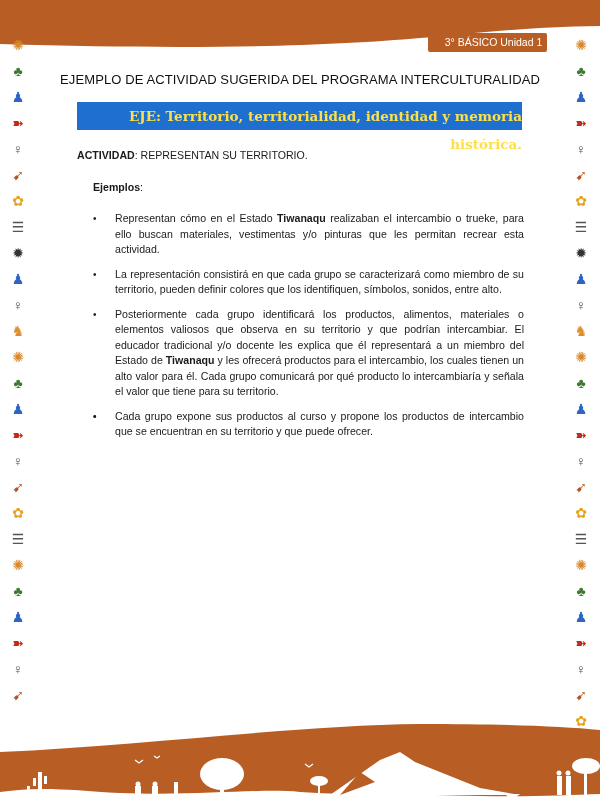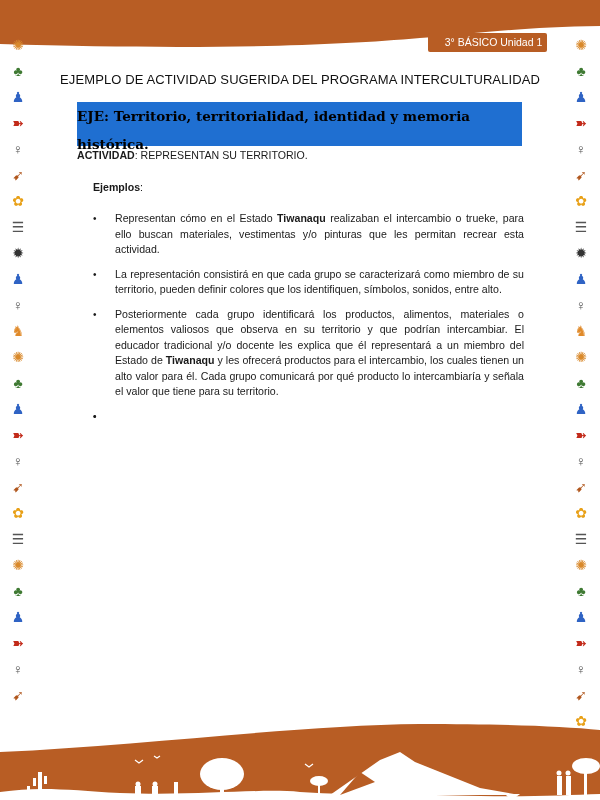--- a/index.html
+++ b/index.html
@@ -22,22 +22,22 @@
     .side-col.right { left: 566px; }
     .side-icon {
       width: 30px; height: 26px; display: flex; align-items: center; justify-content: center;
       font-size: 14px; line-height: 1;
     }
     .page-heading {
       position: absolute; left: 0; top: 72px; width: 600px; text-align: center;
       font-size: 13px; letter-spacing: 0.1px; color: #111;
     }
     .eje-banner {
-      position: absolute; left: 77px; top: 102px; width: 445px; height: 44px;
-      background: #1f6fd1; color: #000000; text-align: left;
+      position: absolute; left: 77px; top: 102px; width: 445px; height: 28px;
+      background: #1f6fd1; color: #fde047; text-align: right;
       font-family: "DejaVu Serif", "Liberation Serif", serif; font-weight: bold;
       font-size: 13.5px; line-height: 28px;
     }
     .content { position: absolute; left: 77px; top: 148px; width: 447px; font-size: 10.6px; line-height: 15.5px; }
     .activity-line { margin: 0 0 16px 0; }
     .activity-line b { font-weight: bold; }
     .examples-label { margin: 16px; }
     .examples-label b { font-weight: bold; }
     ul.examples { list-style: none; margin: 0; padding: 0; }
     ul.examples li { position: relative; padding-left: 38px; margin: 0 0 9px 0; text-align: justify; }
@@ -133,20 +133,21 @@
     </li>
     <li>
       <span class="bullet">•</span>
       <span>Posteriormente cada grupo identificará los productos, alimentos, materiales o elementos valiosos que observa en su territorio y que podrían intercambiar. El educador tradicional y/o docente les explica que él representará a un miembro del Estado de </span><b class="em">Tiwanaqu</b><span> y les ofrecerá productos para el intercambio, los cuales tienen un alto valor para él. Cada grupo comunicará por qué producto lo intercambiaría y señala el valor que tiene para su territorio.</span>
     </li>
     <li>
       <span class="bullet">•</span>
     </li>
     <li>
       <span class="bullet">•</span>
+      <span>Cada grupo expone sus productos al curso y propone los productos de intercambio que se encuentran en su territorio y que puede ofrecer.</span>
     </li>
   </ul>
 </div>
 
 <svg class="bottom-band" viewBox="0 0 600 100" preserveAspectRatio="none">
   <path d="M0,52 C150,45 300,25 420,24 C500,24 560,26 600,30 V100 H0 Z" fill="#b85d24"></path>
 
   <path d="M0,100 V92 C40,86 70,90 120,93 C200,96 260,88 300,92 C360,96 420,94 480,96 C530,97 570,95 600,94 V100 Z" fill="#ffffff"></path>
 
   <rect x="38" y="72" width="4" height="22" fill="#fff"></rect>

